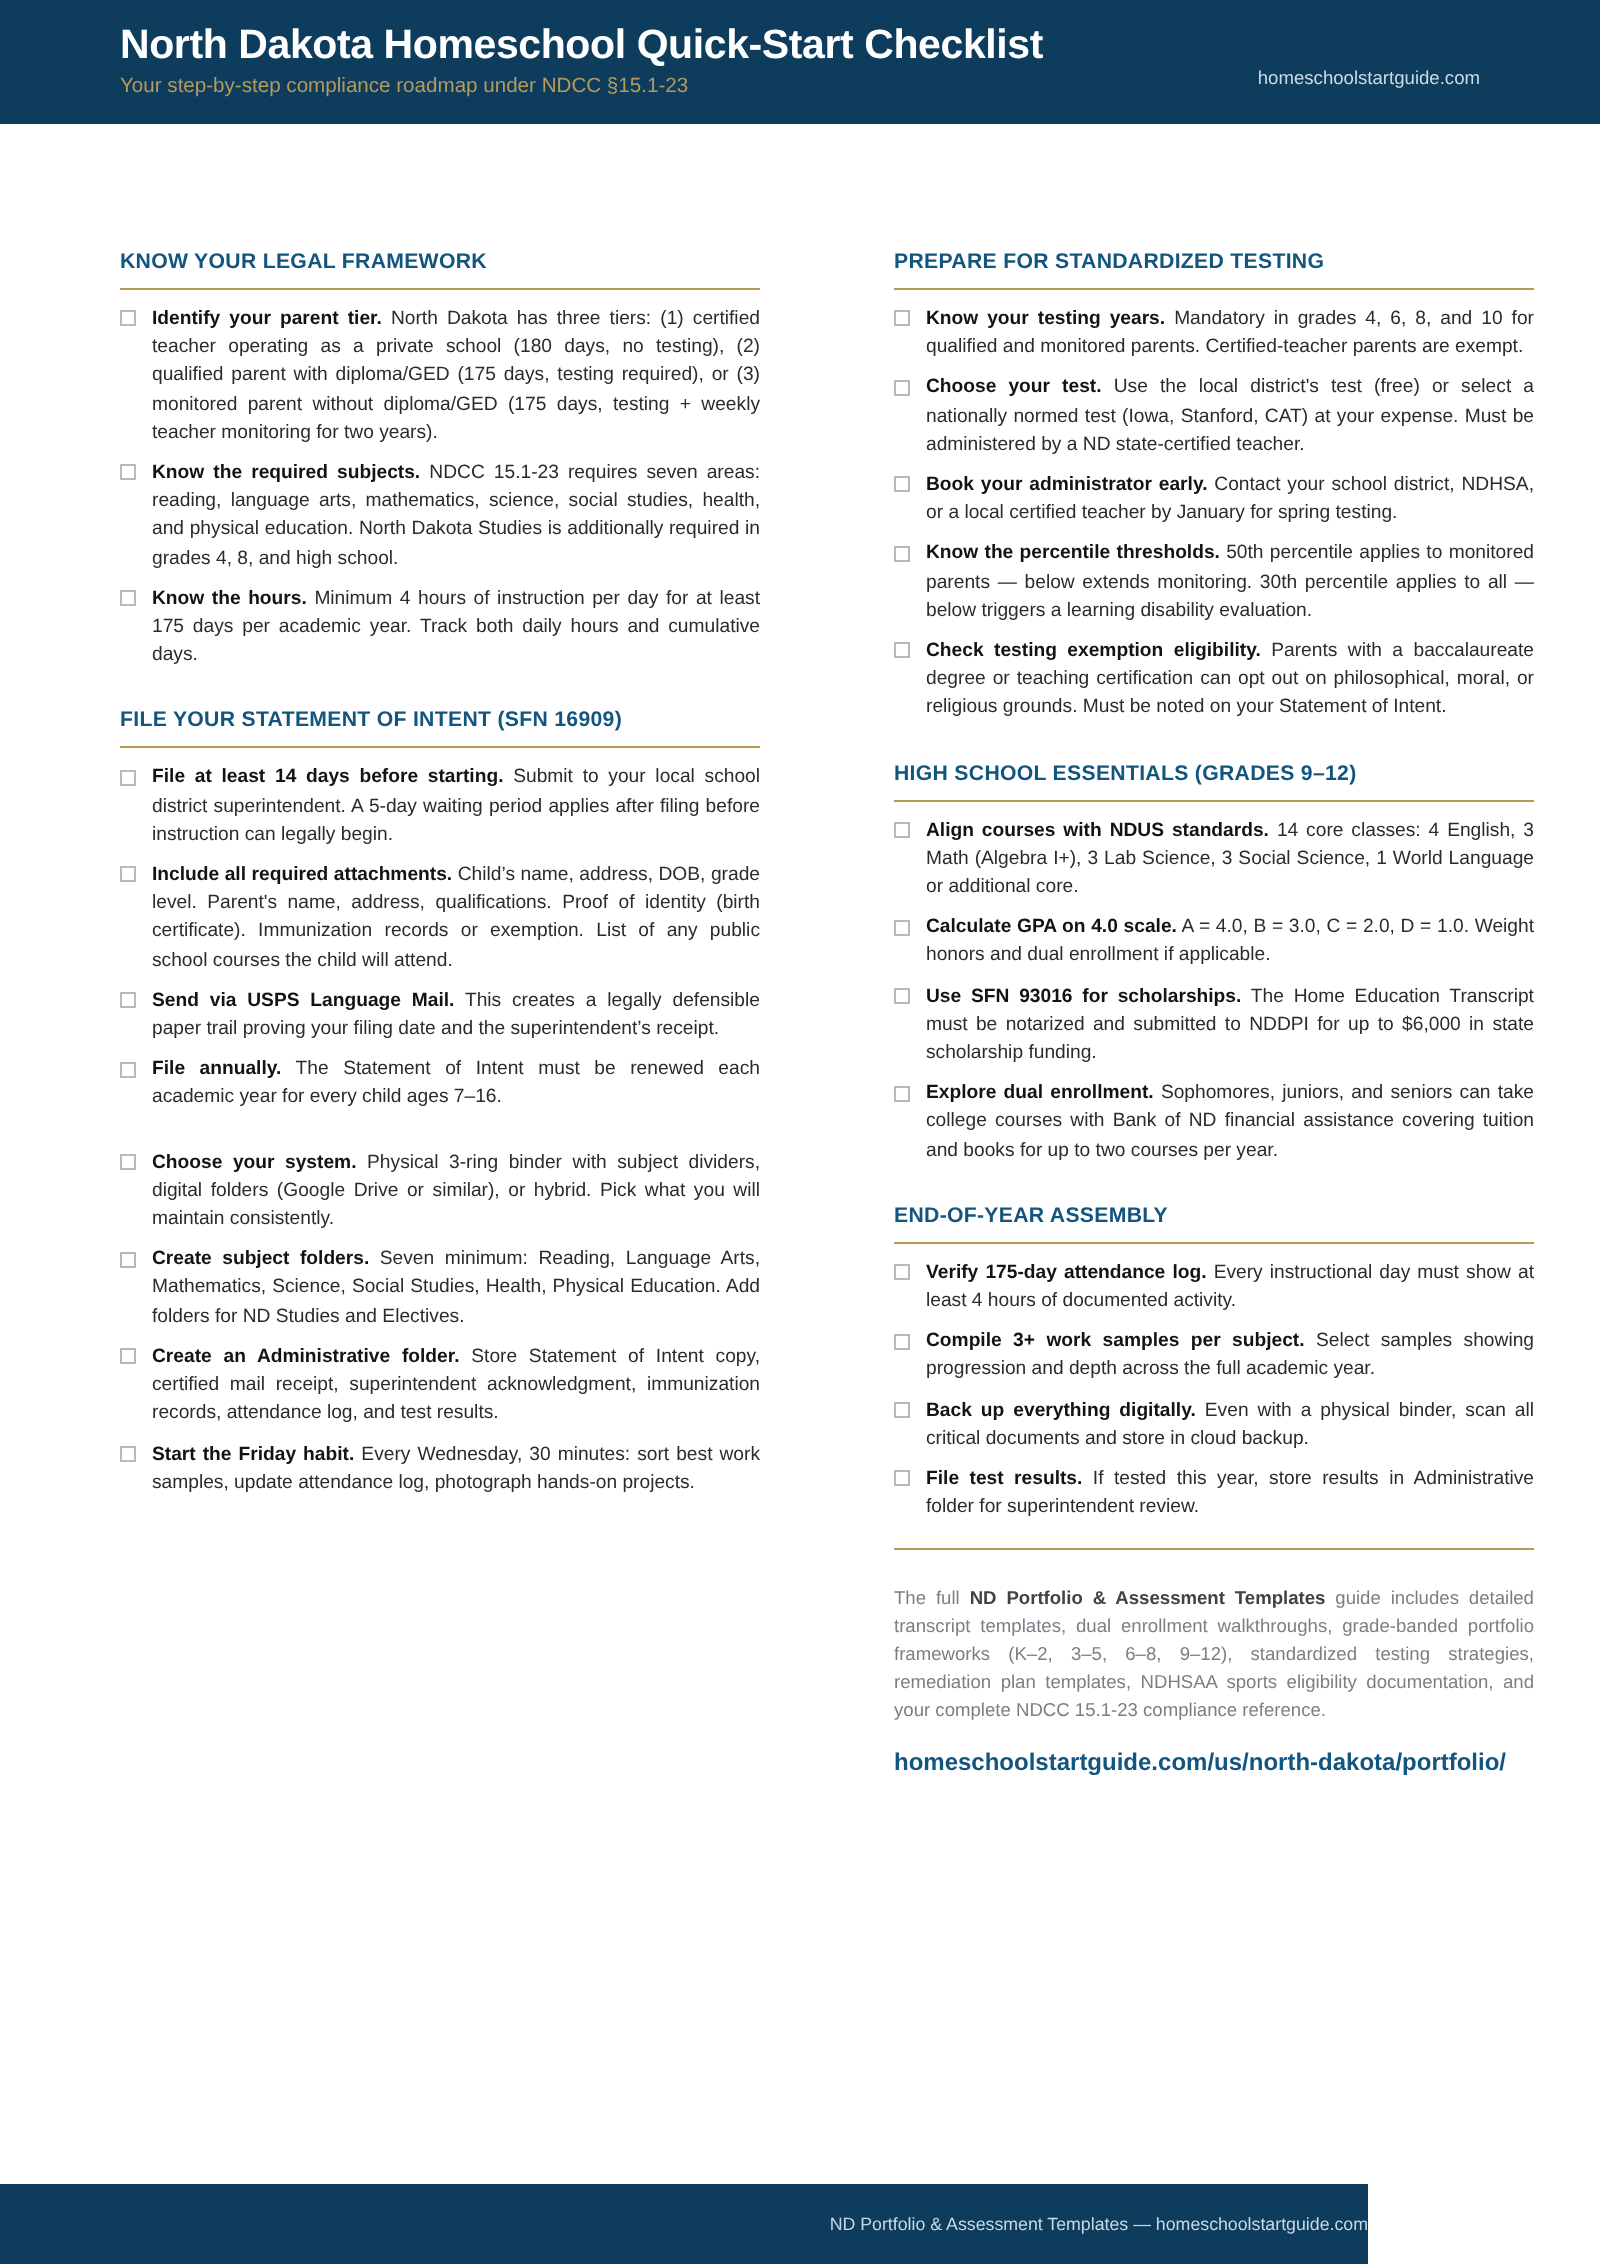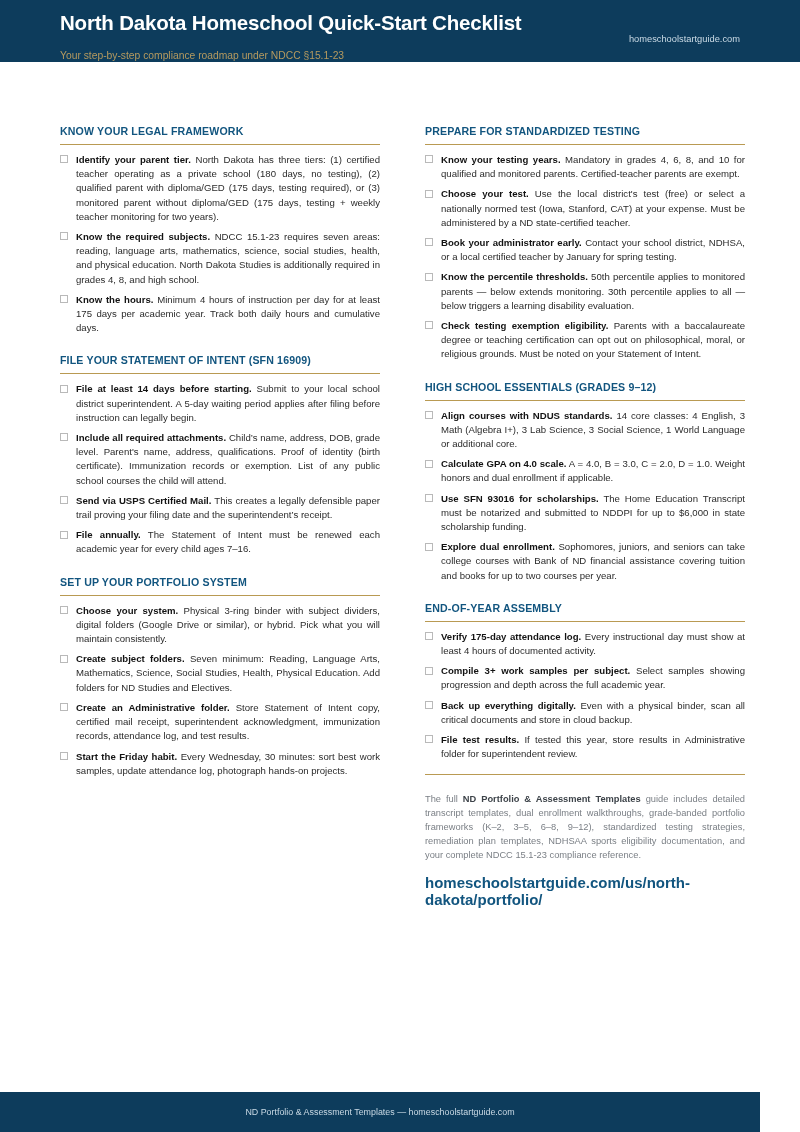--- a/index.html
+++ b/index.html
@@ -34,38 +34,38 @@
     font-weight: bold;
     color: #ffffff;
     letter-spacing: -0.2px;
     line-height: 26px;
     margin-top: 2px;
   }
   .header-subtitle {
     font-size: 10.3px;
     color: #b59a5f;
     line-height: 14px;
-    margin-top: 13px;
+    margin-top: 1px;
   }
   .header-site {
     position: absolute;
     right: 60px;
     top: 34px;
     font-size: 9.3px;
     color: #cbdbe6;
   }
 
   
   .columns {
     position: absolute;
     left: 0;
     top: 62px;
     width: 800px;
     display: flex;
-    gap: 45px;
+    gap: 67px;
     padding: 62px 60px 0 60px;
   }
   .col {
     width: 320px;
     flex: 0 0 320px;
   }
 
   
   .section { margin-bottom: 0; }
   .section + .section { margin-top: 18px; }
@@ -125,37 +125,37 @@
     text-align: justify;
     text-justify: inter-word;
   }
   .promo-text b {
     color: #3d4349;
     font-weight: bold;
   }
   .promo-link {
     display: block;
     margin-top: 11px;
-    font-size: 15px;
+    font-size: 12px;
     font-weight: bold;
     color: #12557f;
     text-decoration: none;
   }
 
   
   .footer-bar {
     position: absolute;
     left: 0;
     bottom: 0;
-    width: 760px;
+    width: 684px;
     height: 40px;
     background: #0d3c5c;
     display: flex;
     align-items: center;
-    justify-content: center;
+    justify-content: flex-end;
   }
   .footer-text {
     font-size: 8.9px;
     color: #c9d9e4;
   }
 </style>
 </head>
 <body>
 
 <div class="page">
@@ -175,26 +175,25 @@
             <li class="item"><span class="checkbox"></span><span class="item-lead">Identify your parent tier.</span>  <span class="item-body">North Dakota has three tiers: (1) certified teacher operating as a private school (180 days, no testing), (2) qualified parent with diploma/GED (175 days, testing required), or (3) monitored parent without diploma/GED (175 days, testing + weekly teacher monitoring for two years).</span></li>
             <li class="item"><span class="checkbox"></span><span class="item-lead">Know the required subjects.</span>  <span class="item-body">NDCC 15.1-23 requires seven areas: reading, language arts, mathematics, science, social studies, health, and physical education. North Dakota Studies is additionally required in grades 4, 8, and high school.</span></li>
             <li class="item"><span class="checkbox"></span><span class="item-lead">Know the hours.</span>  <span class="item-body">Minimum 4 hours of instruction per day for at least 175 days per academic year.  Track both daily hours and cumulative days.</span></li>
           </ul>
         </div>
         <div class="section">
           <div class="section-title">FILE YOUR STATEMENT OF INTENT (SFN 16909)</div>
           <ul class="items">
             <li class="item"><span class="checkbox"></span><span class="item-lead">File at least 14 days before starting.</span>  <span class="item-body">Submit to your local school district superintendent.  A 5-day waiting period applies after filing before instruction can legally begin.</span></li>
             <li class="item"><span class="checkbox"></span><span class="item-lead">Include all required attachments.</span>  <span class="item-body">Child’s name, address, DOB, grade level.   Parent's name, address, qualifications.    Proof of identity (birth certificate). Immunization records or exemption. List of any public school courses the child will attend.</span></li>
-            <li class="item"><span class="checkbox"></span><span class="item-lead">Send via USPS Certified Mail.</span>  <span class="item-body">This creates a legally defensible paper trail proving your filing date and the superintendent’s receipt.</span></li>
+            <li class="item"><span class="checkbox"></span><span class="item-lead">Send via USPS Language Mail.</span>  <span class="item-body">This creates a legally defensible paper trail proving your filing date and the superintendent’s receipt.</span></li>
             <li class="item"><span class="checkbox"></span><span class="item-lead">File annually.</span>  <span class="item-body">The Statement of Intent must be renewed each academic year for every child ages 7–16.</span></li>
           </ul>
         </div>
         <div class="section">
-          <div class="section-title">SET UP YOUR PORTFOLIO SYSTEM</div>
           <ul class="items">
             <li class="item"><span class="checkbox"></span><span class="item-lead">Choose your system.</span>  <span class="item-body">Physical 3-ring binder with subject dividers, digital folders (Google Drive or similar), or hybrid. Pick what you will maintain consistently.</span></li>
             <li class="item"><span class="checkbox"></span><span class="item-lead">Create subject folders.</span>  <span class="item-body">Seven minimum:  Reading, Language Arts, Mathematics, Science, Social Studies, Health, Physical Education. Add folders for ND Studies and Electives.</span></li>
             <li class="item"><span class="checkbox"></span><span class="item-lead">Create an Administrative folder.</span>  <span class="item-body">Store Statement of Intent copy, certified mail receipt, superintendent acknowledgment, immunization records, attendance log, and test results.</span></li>
             <li class="item"><span class="checkbox"></span><span class="item-lead">Start the Friday habit.</span>  <span class="item-body">Every Wednesday, 30 minutes:  sort best work samples, update attendance log, photograph hands-on projects.</span></li>
           </ul>
         </div>
       </div>
 
     <div class="col" id="col-right">

